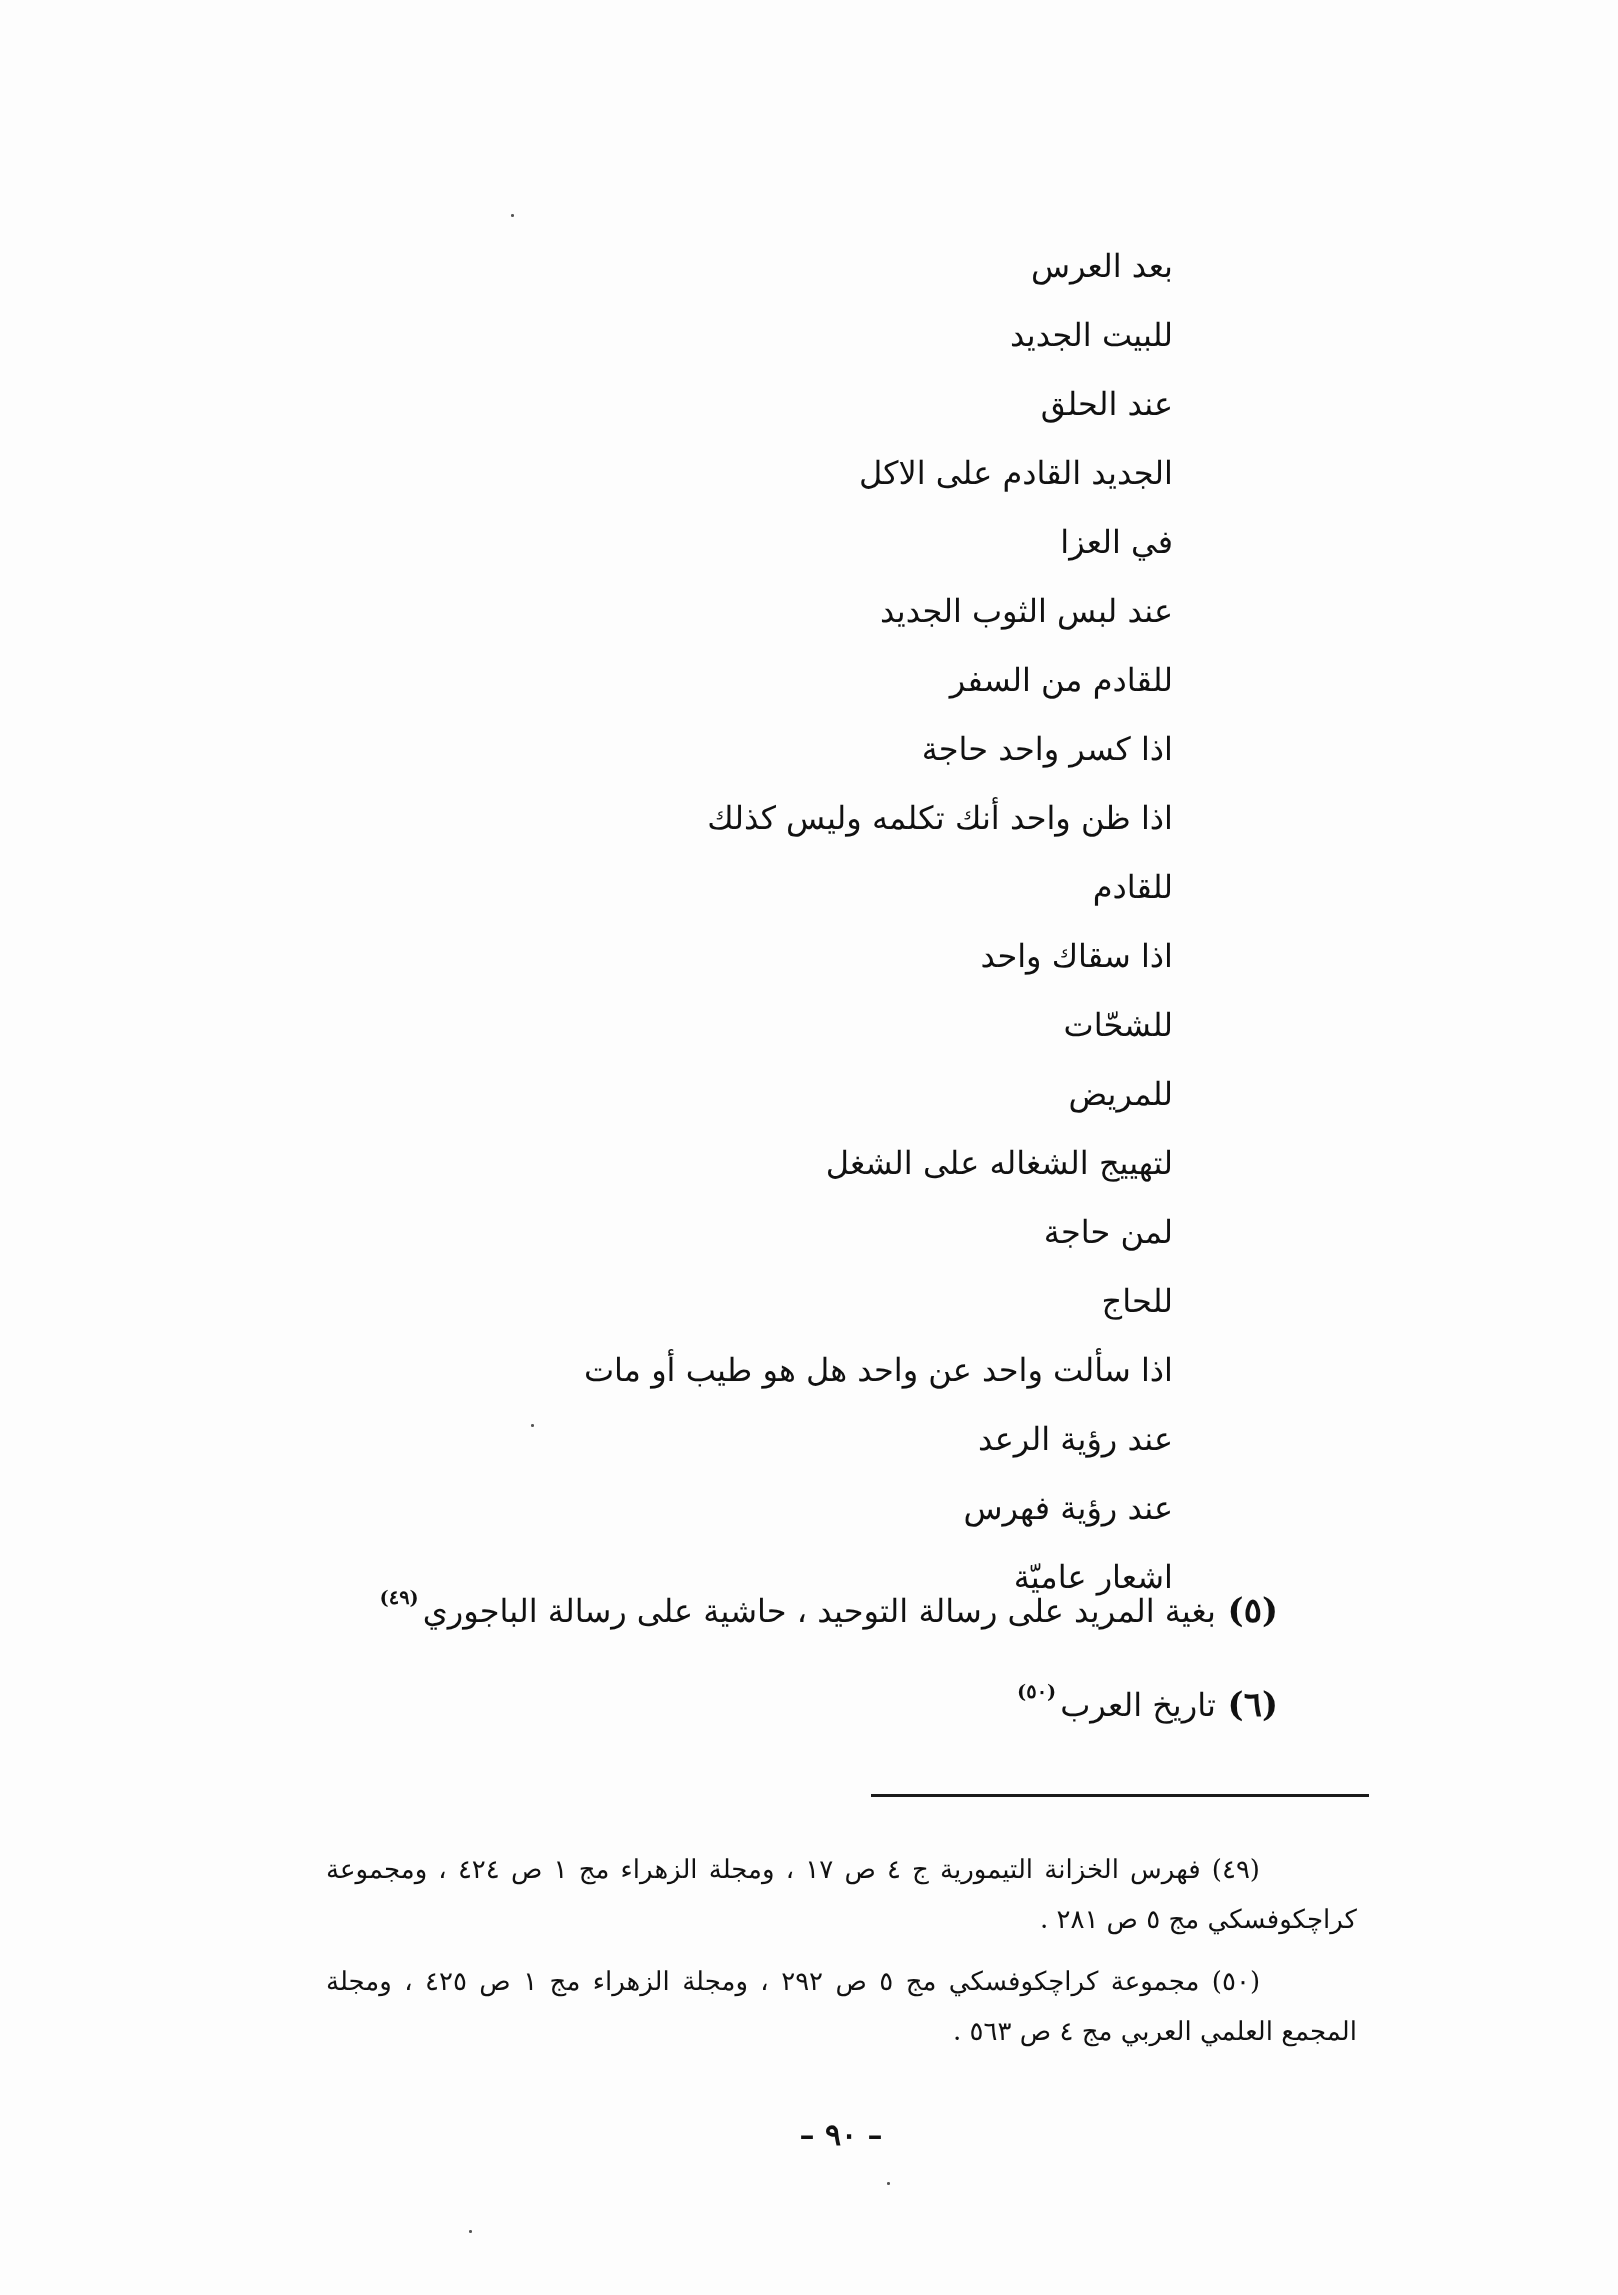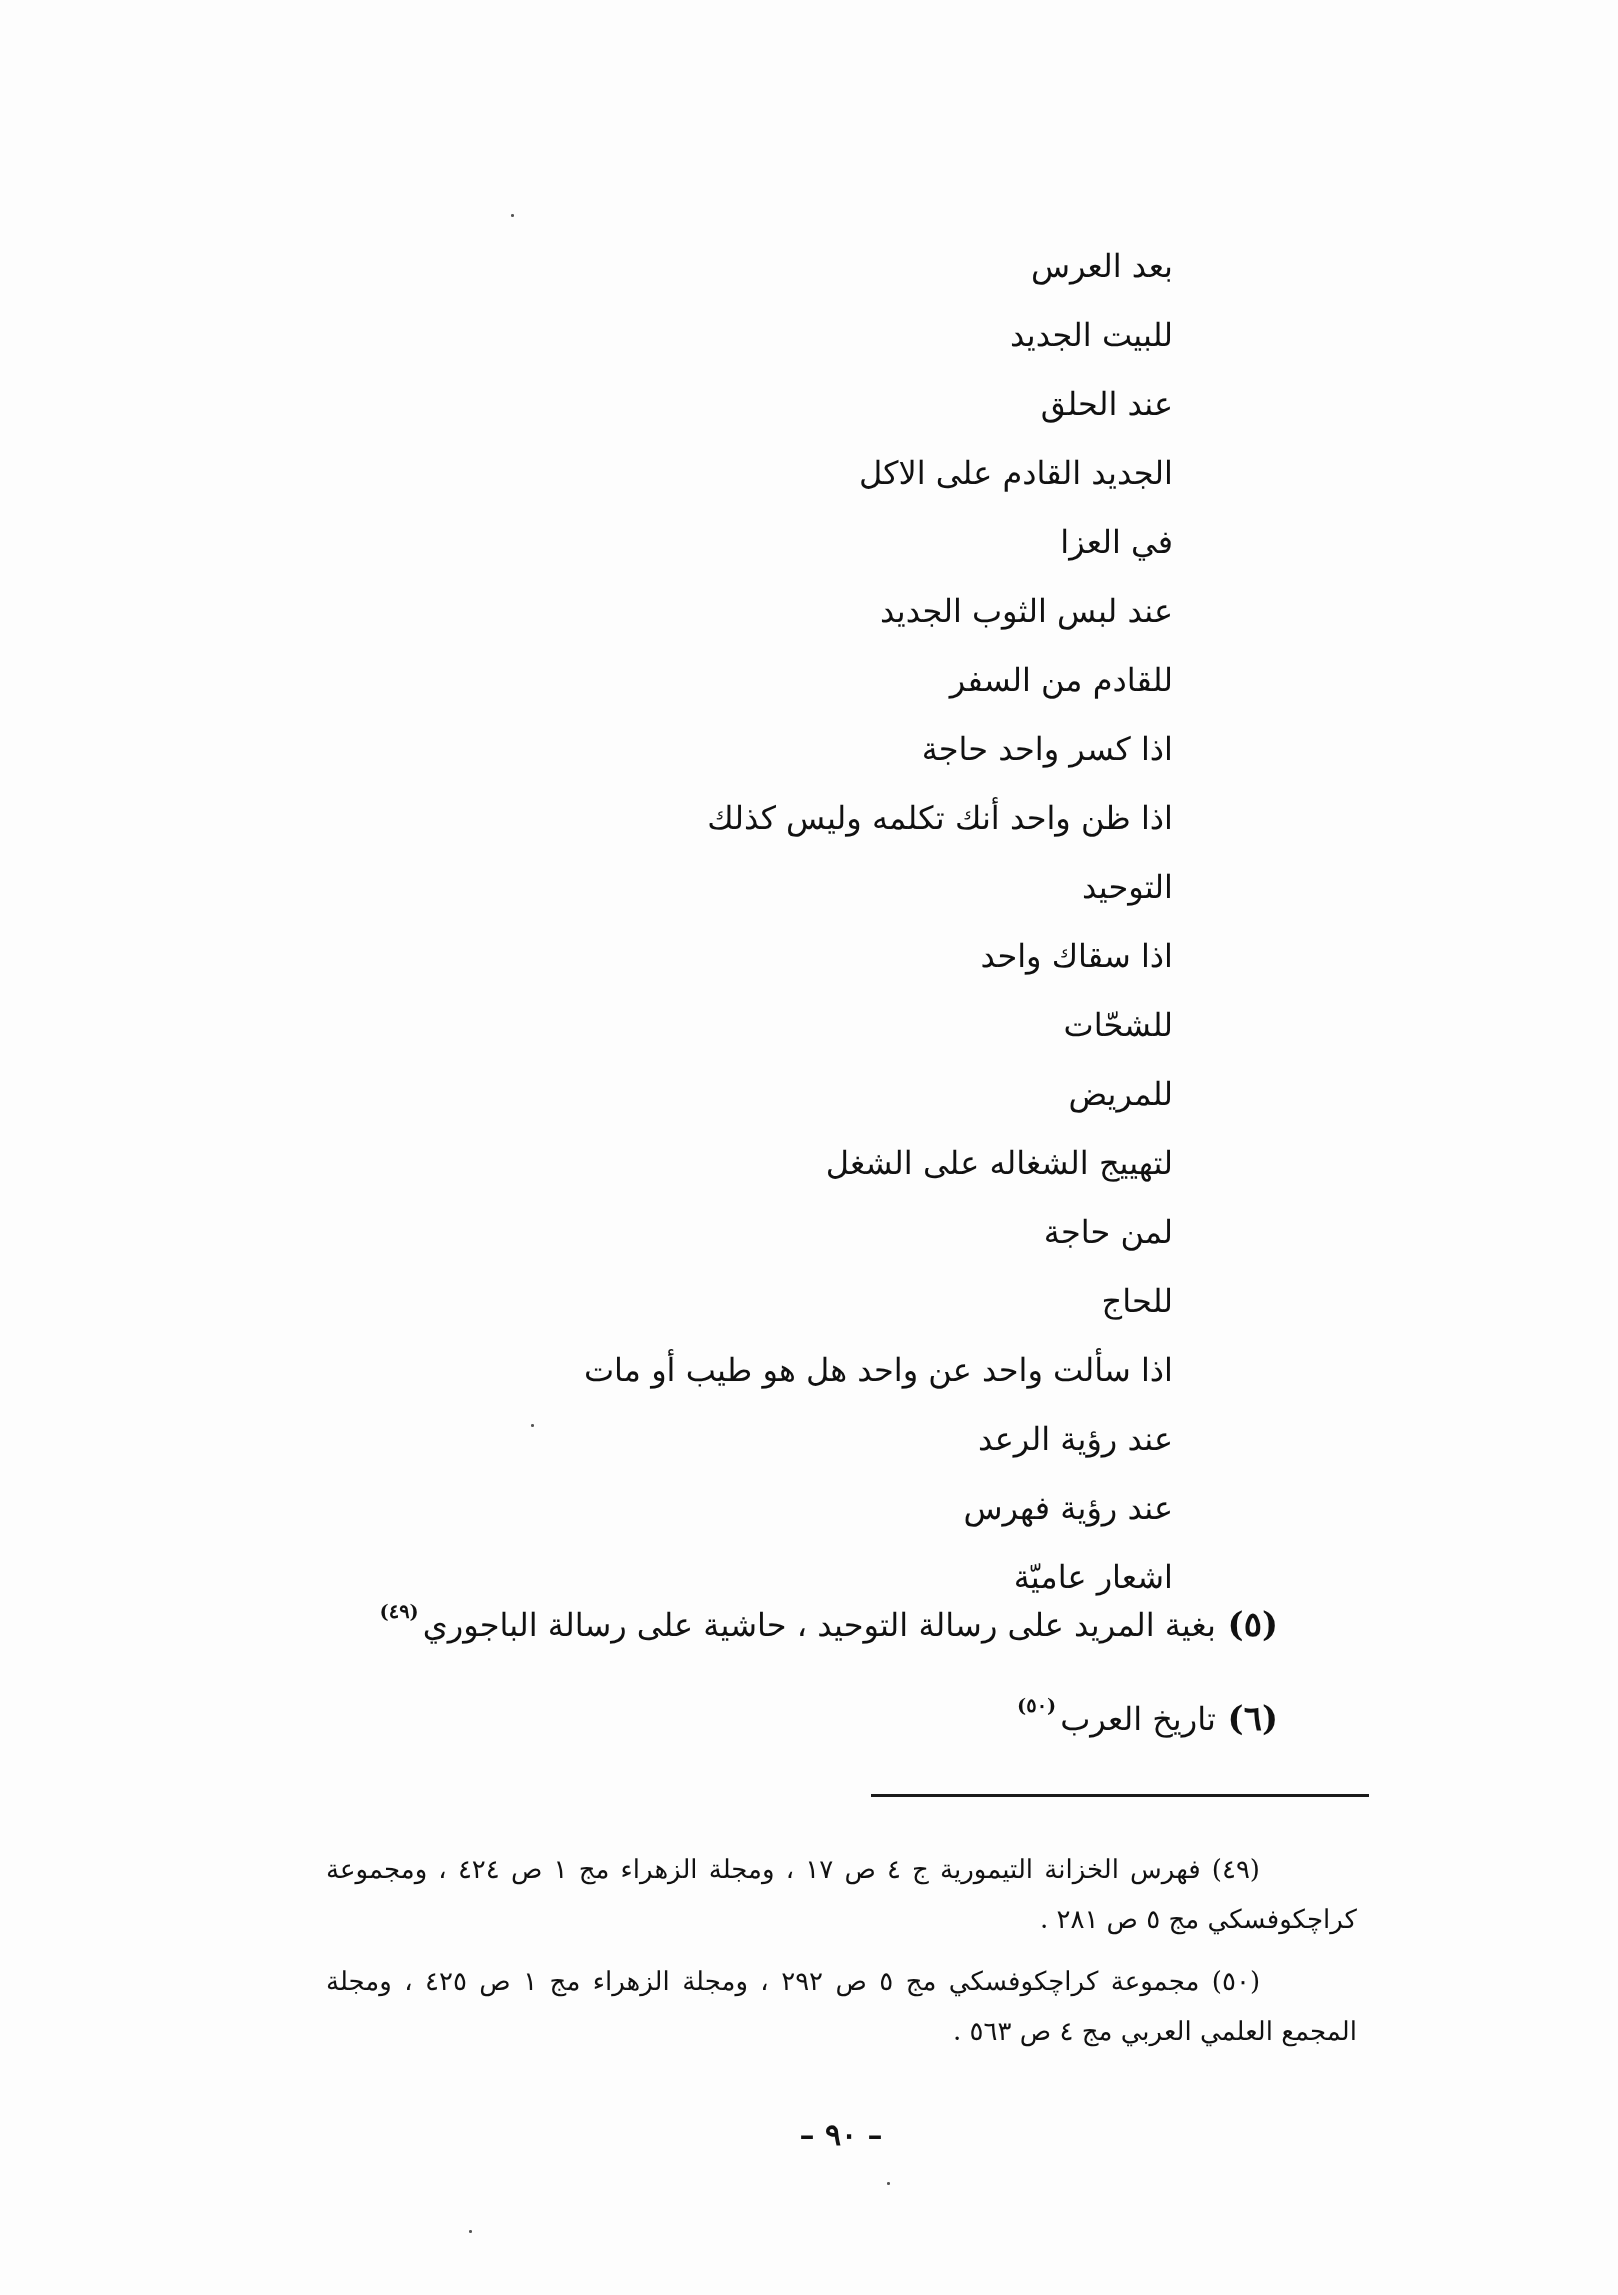--- a/index.html
+++ b/index.html
@@ -40,21 +40,20 @@
       font-family: "DejaVu Serif", serif;
     }
     .numbered {
       position: absolute;
       right: 340px; 
       direction: rtl;
       text-align: right;
       white-space: nowrap;
       font-family: "DejaVu Serif", serif;
       font-size: 32px;
-      margin-top: 14px;
     }
     .numbered .num {
       font-weight: bold;
       font-size: 34px;
       margin-left: 11.7px;
     }
     .numbered sup {
       font-size: 19.4px;
       vertical-align: 18px;
       font-weight: bold;
@@ -113,21 +112,21 @@
   <ul class="main-list">
     <li class="main-line">بعد العرس</li>
     <li class="main-line">للبيت الجديد</li>
     <li class="main-line">عند الحلق</li>
     <li class="main-line">الجديد القادم على الاكل</li>
     <li class="main-line">في العزا</li>
     <li class="main-line">عند لبس الثوب الجديد</li>
     <li class="main-line">للقادم من السفر</li>
     <li class="main-line">اذا كسر واحد حاجة</li>
     <li class="main-line">اذا ظن واحد أنك تكلمه وليس كذلك</li>
-    <li class="main-line">التوحيد</li>
+    <li class="main-line">للقادم</li>
     <li class="main-line">اذا سقاك واحد</li>
     <li class="main-line">للشحّات</li>
     <li class="main-line">للمريض</li>
     <li class="main-line">لتهييج الشغاله على الشغل</li>
     <li class="main-line">لمن حاجة</li>
     <li class="main-line">للحاج</li>
     <li class="main-line">اذا سألت واحد عن واحد هل هو طيب أو مات</li>
     <li class="main-line">عند رؤية الرعد</li>
     <li class="main-line">عند رؤية فهرس</li>
     <li class="main-line">اشعار عاميّة</li>

